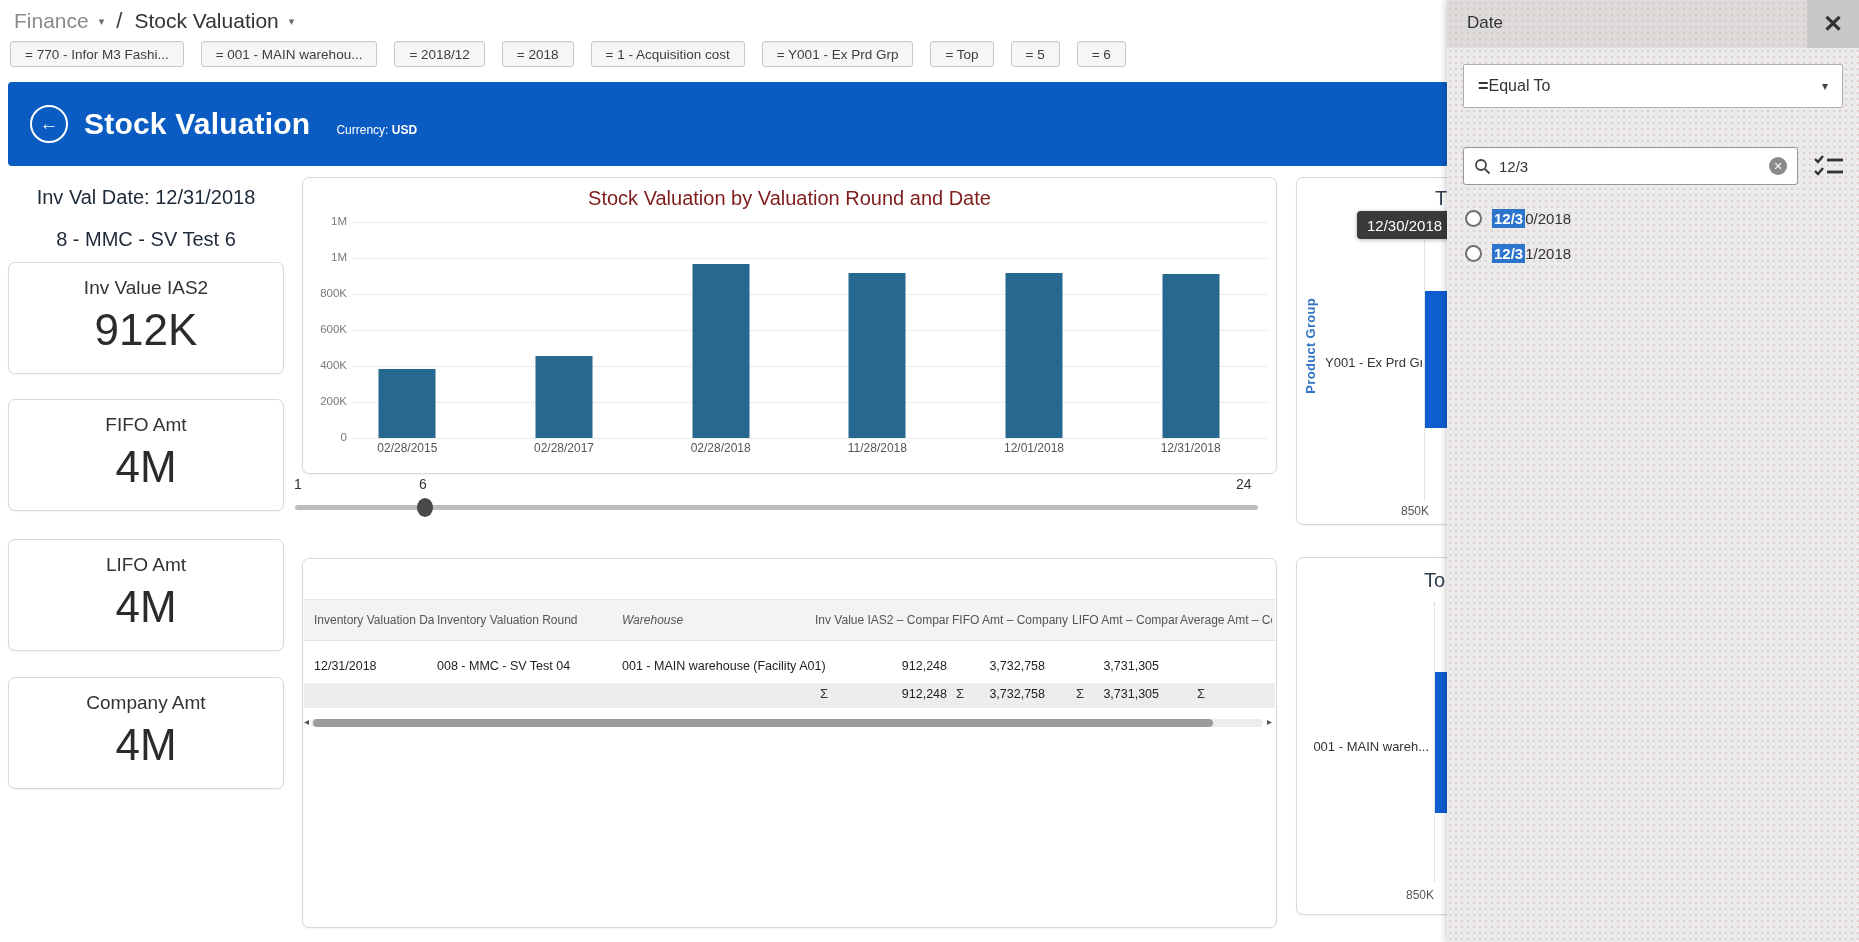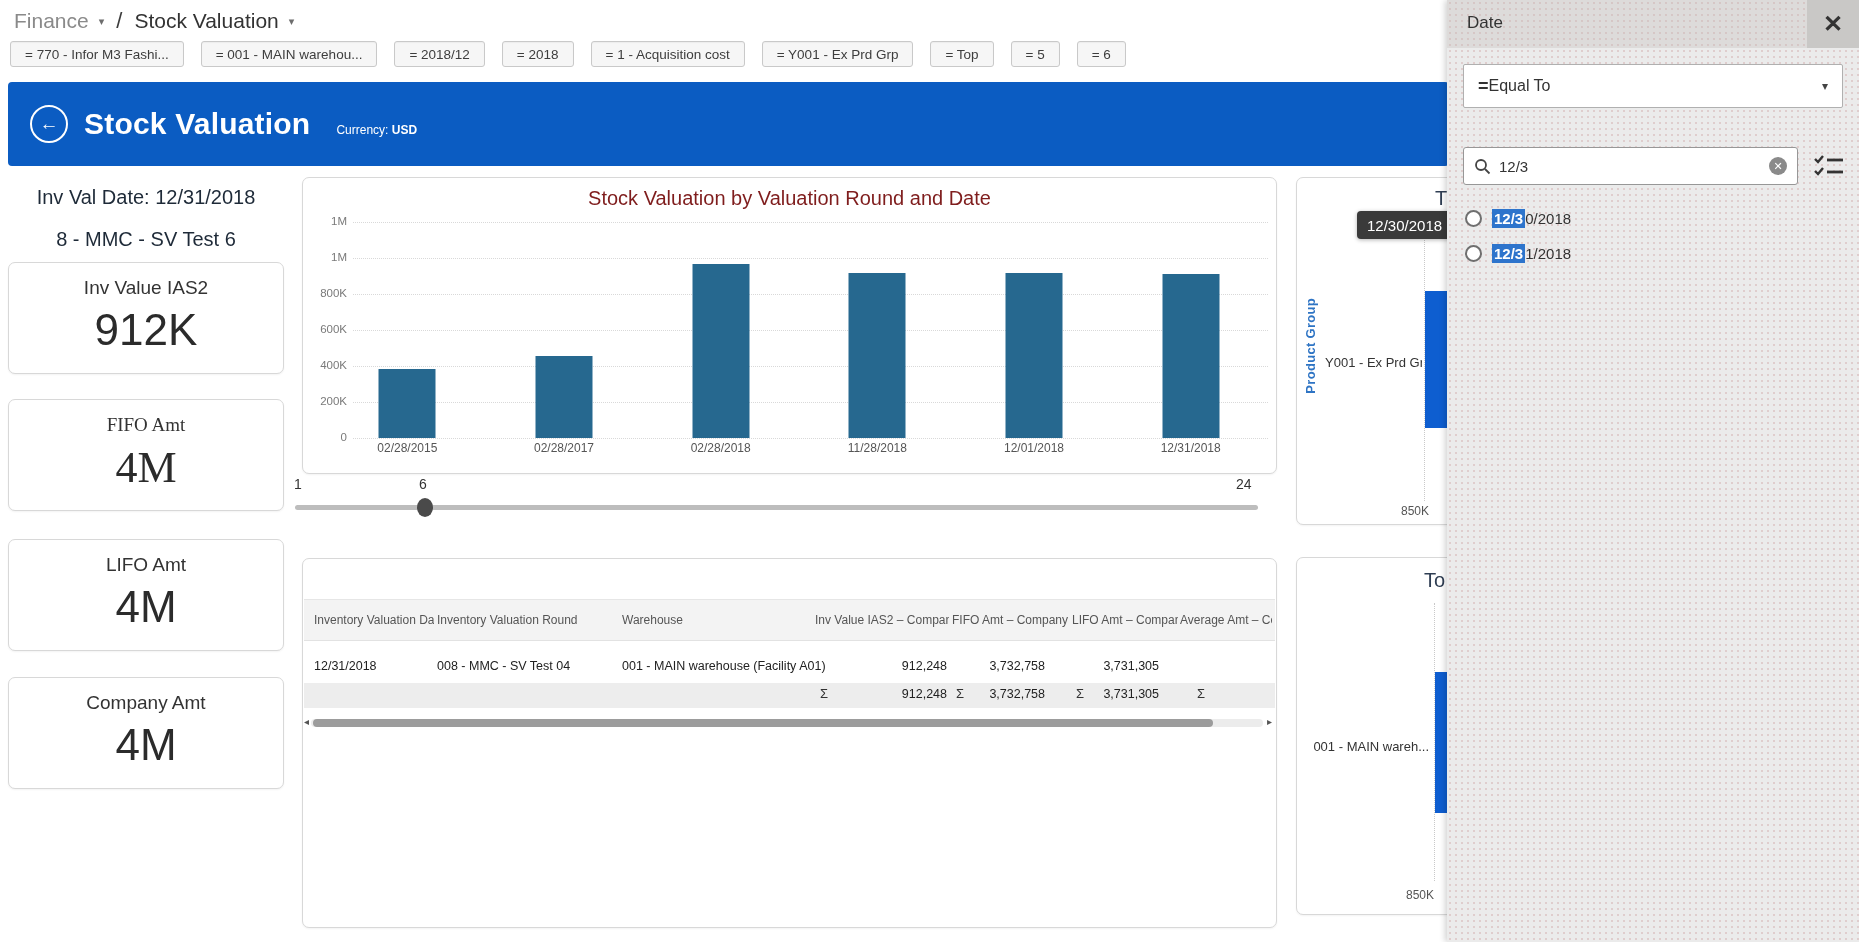--- a/index.html
+++ b/index.html
@@ -132,21 +132,21 @@
   </div>
 </div>
 
 <div class="kpi-line1">Inv Val Date: 12/31/2018</div>
 <div class="kpi-line2">8 - MMC - SV Test 6</div>
 
 <div class="kpi-card" style="top:262px;">
   <div class="klabel">Inv Value IAS2</div>
   <div class="kvalue">912K</div>
 </div>
-<div class="kpi-card" style="top:399px;font-family:Liberation Serif, serif;">
+<div class="kpi-card" style="top:399px;">
   <div class="klabel">FIFO Amt</div>
   <div class="kvalue">4M</div>
 </div>
 <div class="kpi-card" style="top:539px;">
   <div class="klabel">LIFO Amt</div>
   <div class="kvalue">4M</div>
 </div>
 <div class="kpi-card" style="top:677px;">
   <div class="klabel">Company Amt</div>
   <div class="kvalue">4M</div>
@@ -203,21 +203,21 @@
 <div class="slider-label" style="left:294px; top:476px;">1</div>
 <div class="slider-label" style="left:419px; top:476px;">6</div>
 <div class="slider-label" style="left:1236px; top:476px;">24</div>
 <div class="slider-track"></div>
 <div class="slider-handle"></div>
 
 <div class="card" id="details">
   <div class="thead">
     <div class="th" style="left:10px;  width:120px;">Inventory Valuation Date</div>
     <div class="th" style="left:133px; width:182px;">Inventory Valuation Round</div>
-    <div class="th" style="left:318px; width:190px;">Warehouse</div>
+    <div class="th" style="left:318px; width:190px;font-style:italic;">Warehouse</div>
     <div class="th" style="left:511px; width:134px;">Inv Value IAS2 – Company</div>
     <div class="th" style="left:648px; width:118px;">FIFO Amt – Company</div>
     <div class="th" style="left:768px; width:106px;">LIFO Amt – Company</div>
     <div class="th" style="left:876px; width:92px;">Average Amt – Co</div>
   </div>
   <div class="trow">
     <div class="td" style="left:10px;  width:120px;">12/31/2018</div>
     <div class="td" style="left:133px; width:182px;">008 - MMC - SV Test 04</div>
     <div class="td" style="left:318px; width:192px;">001 - MAIN warehouse (Facility A01)</div>
     <div class="td num" style="left:520px; width:123px;">912,248</div>

